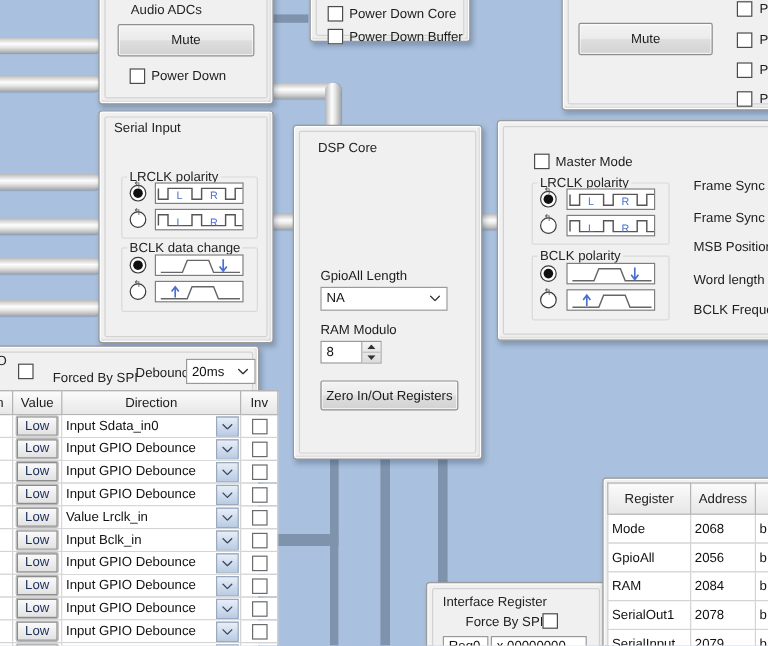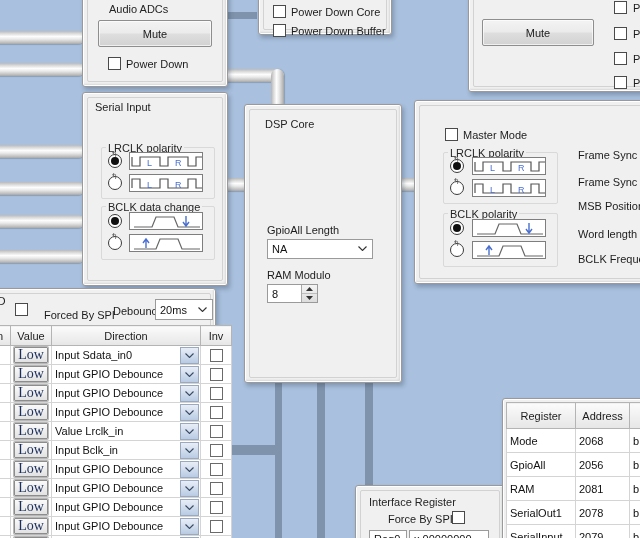--- a/index.html
+++ b/index.html
@@ -109,25 +109,24 @@
     background:linear-gradient(to bottom,#fbfbfb,#e6e6e6);
     border:1px solid #b4b4b4;font-weight:normal;color:#1c1c1c;
     height:19px;padding:0 3px;text-align:center;
   }
   table.grid td{
     background:#fff;border:1px solid #d4d4d4;
     height:18px;padding:0 3px;color:#111;white-space:nowrap;overflow:hidden;
   }
   .lowbtn{
     display:inline-flex;align-items:center;justify-content:center;
-    width:32px;height:14px;font-size:14px;color:#1c2f5c;
+    width:32px;height:14px;font-size:11px;color:#1c2f5c;
     background:linear-gradient(to bottom,#fafafa,#e2e2e2);
     border:1px solid #8c8c8c;border-radius:1px;
     box-shadow:0 0 0 1px #b8b8b8;
-    font-family:Liberation Serif, serif;
   }
   .cellcombo{
     position:absolute;right:1px;top:1px;width:17px;height:15px;
     background:linear-gradient(to bottom,#e8eef7,#b9cbe3);
     border:1px solid #9aa9bd;display:flex;align-items:center;justify-content:center;
   }
   .cellcb{
     width:13px;height:13px;background:#fff;border:1px solid #6a6a6a;
     box-sizing:border-box;margin:0 auto;display:block;
   }
@@ -259,20 +258,21 @@
           </svg>
         </div>
       <div>
           <svg width="7" height="4" viewBox="0 0 7 4">
             <path d="M3.5 4 L0 0 L7 0 Z" fill="#333"></path>
           </svg>
         </div>
     </div>
   </div>
 
+  <div class="btn" style="left:22px;top:212px;width:113px;height:23px;">Zero In/Out Registers</div>
 </div>
 
 <div class="panel" style="left:414px;top:100px;width:250px;height:182px;">
   <div class="panel-inner"></div>
 
   <div class="cb" style="left:30px;top:27px;"></div>
   <div class="cb-lbl" style="left:48px;top:28px;">Master Mode</div>
 
   <div class="groupbox" style="left:28px;top:51px;width:113px;height:50px;"></div>
   <div class="group-label" style="left:33px;top:46px;">LRCLK polarity</div>
@@ -511,21 +511,21 @@
           <td>2068</td>
           <td>b 000</td>
         </tr>
       <tr style="height:24px;">
           <td>GpioAll</td>
           <td>2056</td>
           <td>b 000</td>
         </tr>
       <tr style="height:24px;">
           <td>RAM</td>
-          <td>2081</td>
+          <td>2084</td>
           <td>b 100</td>
         </tr>
       <tr style="height:24px;">
           <td>SerialOut1</td>
           <td>2078</td>
           <td>b 000</td>
         </tr>
       <tr style="height:24px;">
           <td>SerialInput</td>
           <td>2079</td>

